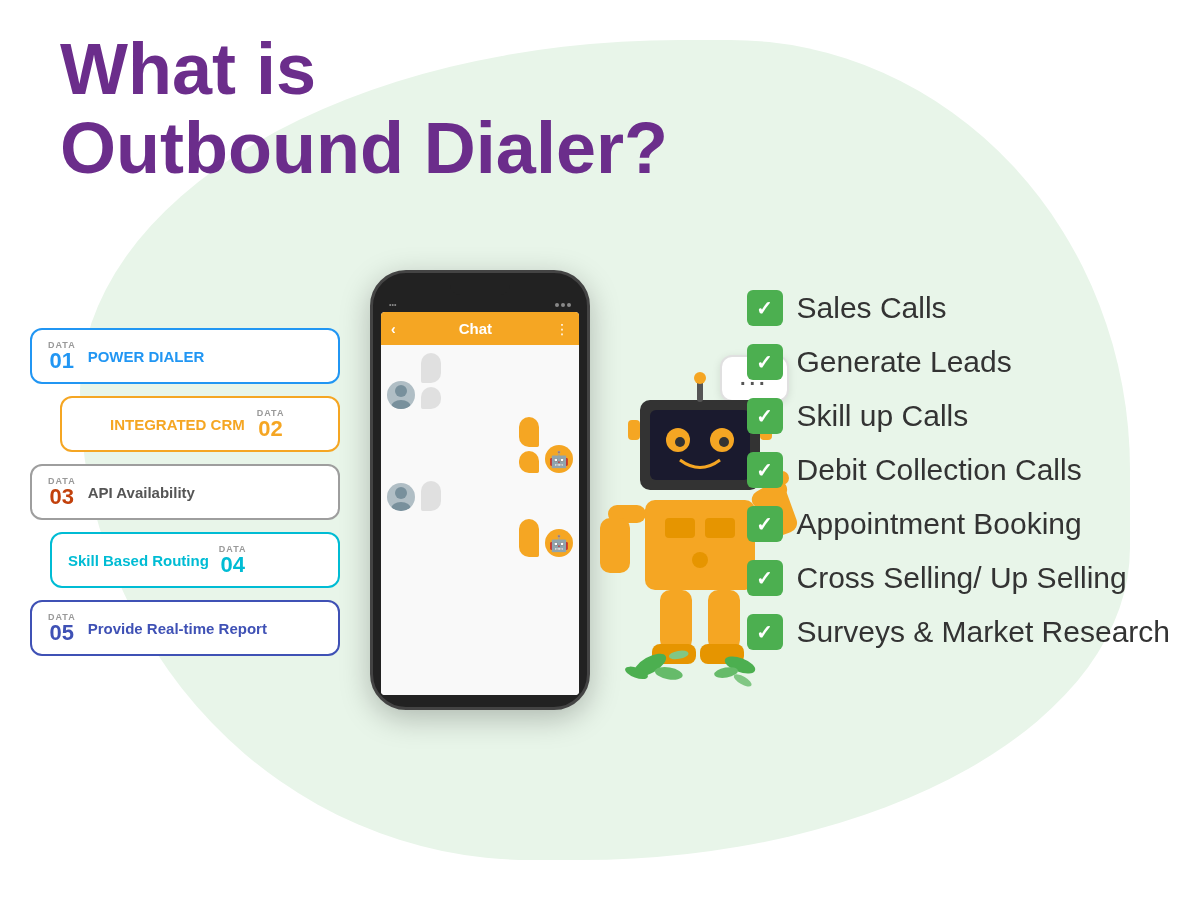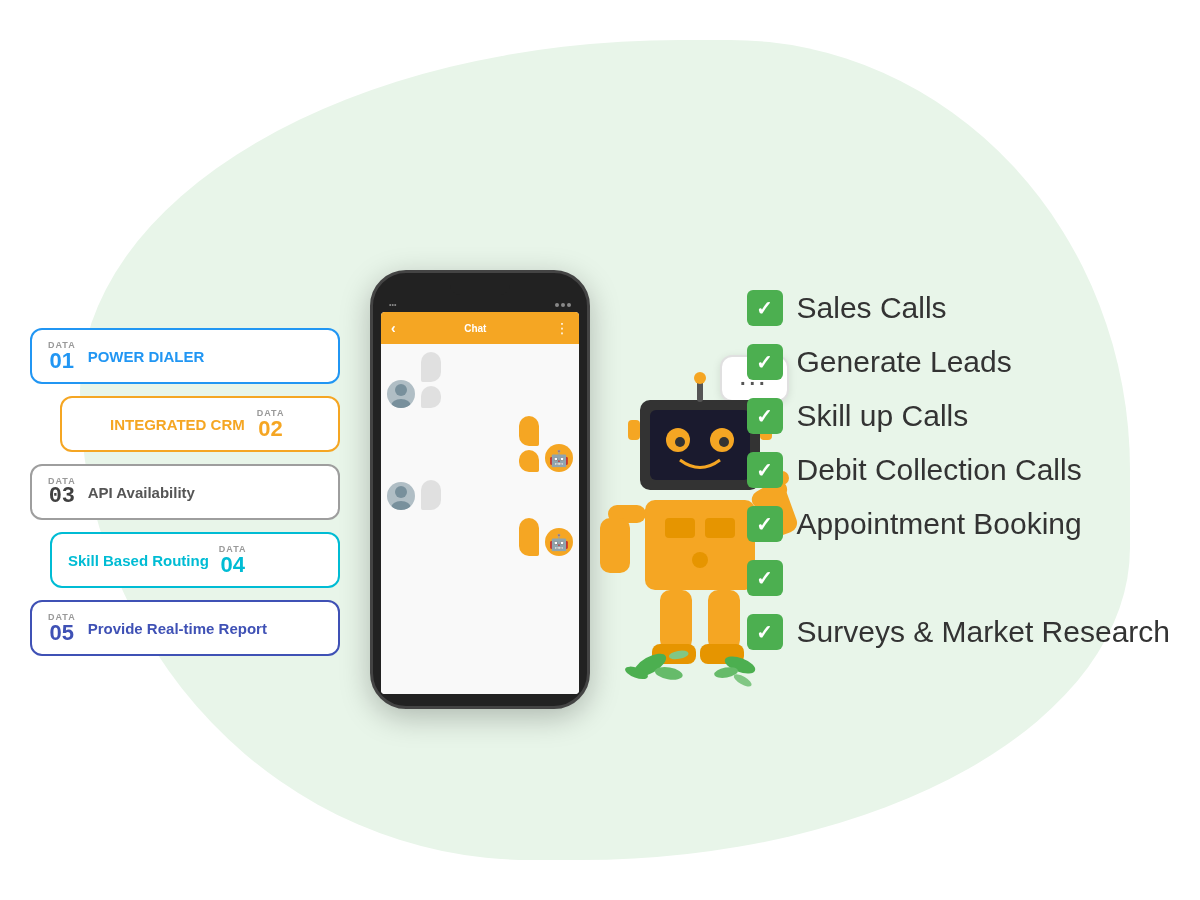--- a/index.html
+++ b/index.html
@@ -100,21 +100,21 @@
       text-transform: uppercase;
     }
     .data-num {
       font-size: 22px;
       font-weight: 900;
       line-height: 1;
     }
 
     .card-blue .data-num { color: #2196f3; }
     .card-yellow .data-num { color: #f5a623; }
-    .card-gray .data-num { color: #404040; font-family: Liberation Mono, monospace; }
+    .card-gray .data-num { color: #c2410c; }
     .card-teal .data-num { color: #00bcd4; }
     .card-blue2 .data-num { color: #3f51b5; }
 
     .card-text {
       font-size: 15px;
       font-weight: 700;
     }
     .card-blue .card-text { color: #2196f3; }
     .card-yellow .card-text { color: #f5a623; }
     .card-gray .card-text { color: #555; }
@@ -178,21 +178,21 @@
       align-items: center;
       justify-content: space-between;
     }
     .phone-back {
       color: #fff;
       font-size: 14px;
       font-weight: bold;
     }
     .phone-title-bar {
       color: #fff;
-      font-size: 10px;
+      font-size: 15px;
       font-weight: bold;
     }
     .phone-more {
       color: #fff;
       font-size: 14px;
     }
 
     .chat-area {
       padding: 8px 6px;
       display: flex;
@@ -346,20 +346,24 @@
       height: 350px;
     }
   </style>
 </head>
 <body>
 
 <div class="bg-blob"></div>
 
 <div class="content">
 
+  <div class="title-block">
+    <div class="title-line1">What is</div>
+    <div class="title-line2">Outbound Dialer?</div>
+  </div>
 
   <div class="left-cards">
 
     <div class="feature-card card-blue">
       <div class="data-badge">
         <span class="data-label">DATA</span>
         <span class="data-num">01</span>
       </div>
       <span class="card-text">POWER DIALER</span>
     </div>
@@ -578,20 +582,21 @@
       <div class="check-box">
         <span class="check-mark">✓</span>
       </div>
       <span class="check-label">Appointment Booking</span>
     </div>
 
     <div class="check-item">
       <div class="check-box">
         <span class="check-mark">✓</span>
       </div>
+      <span class="check-label">Cross Selling/ Up Selling</span>
     </div>
 
     <div class="check-item">
       <div class="check-box">
         <span class="check-mark">✓</span>
       </div>
       <span class="check-label">Surveys &amp; Market Research</span>
     </div>
 
   </div>

